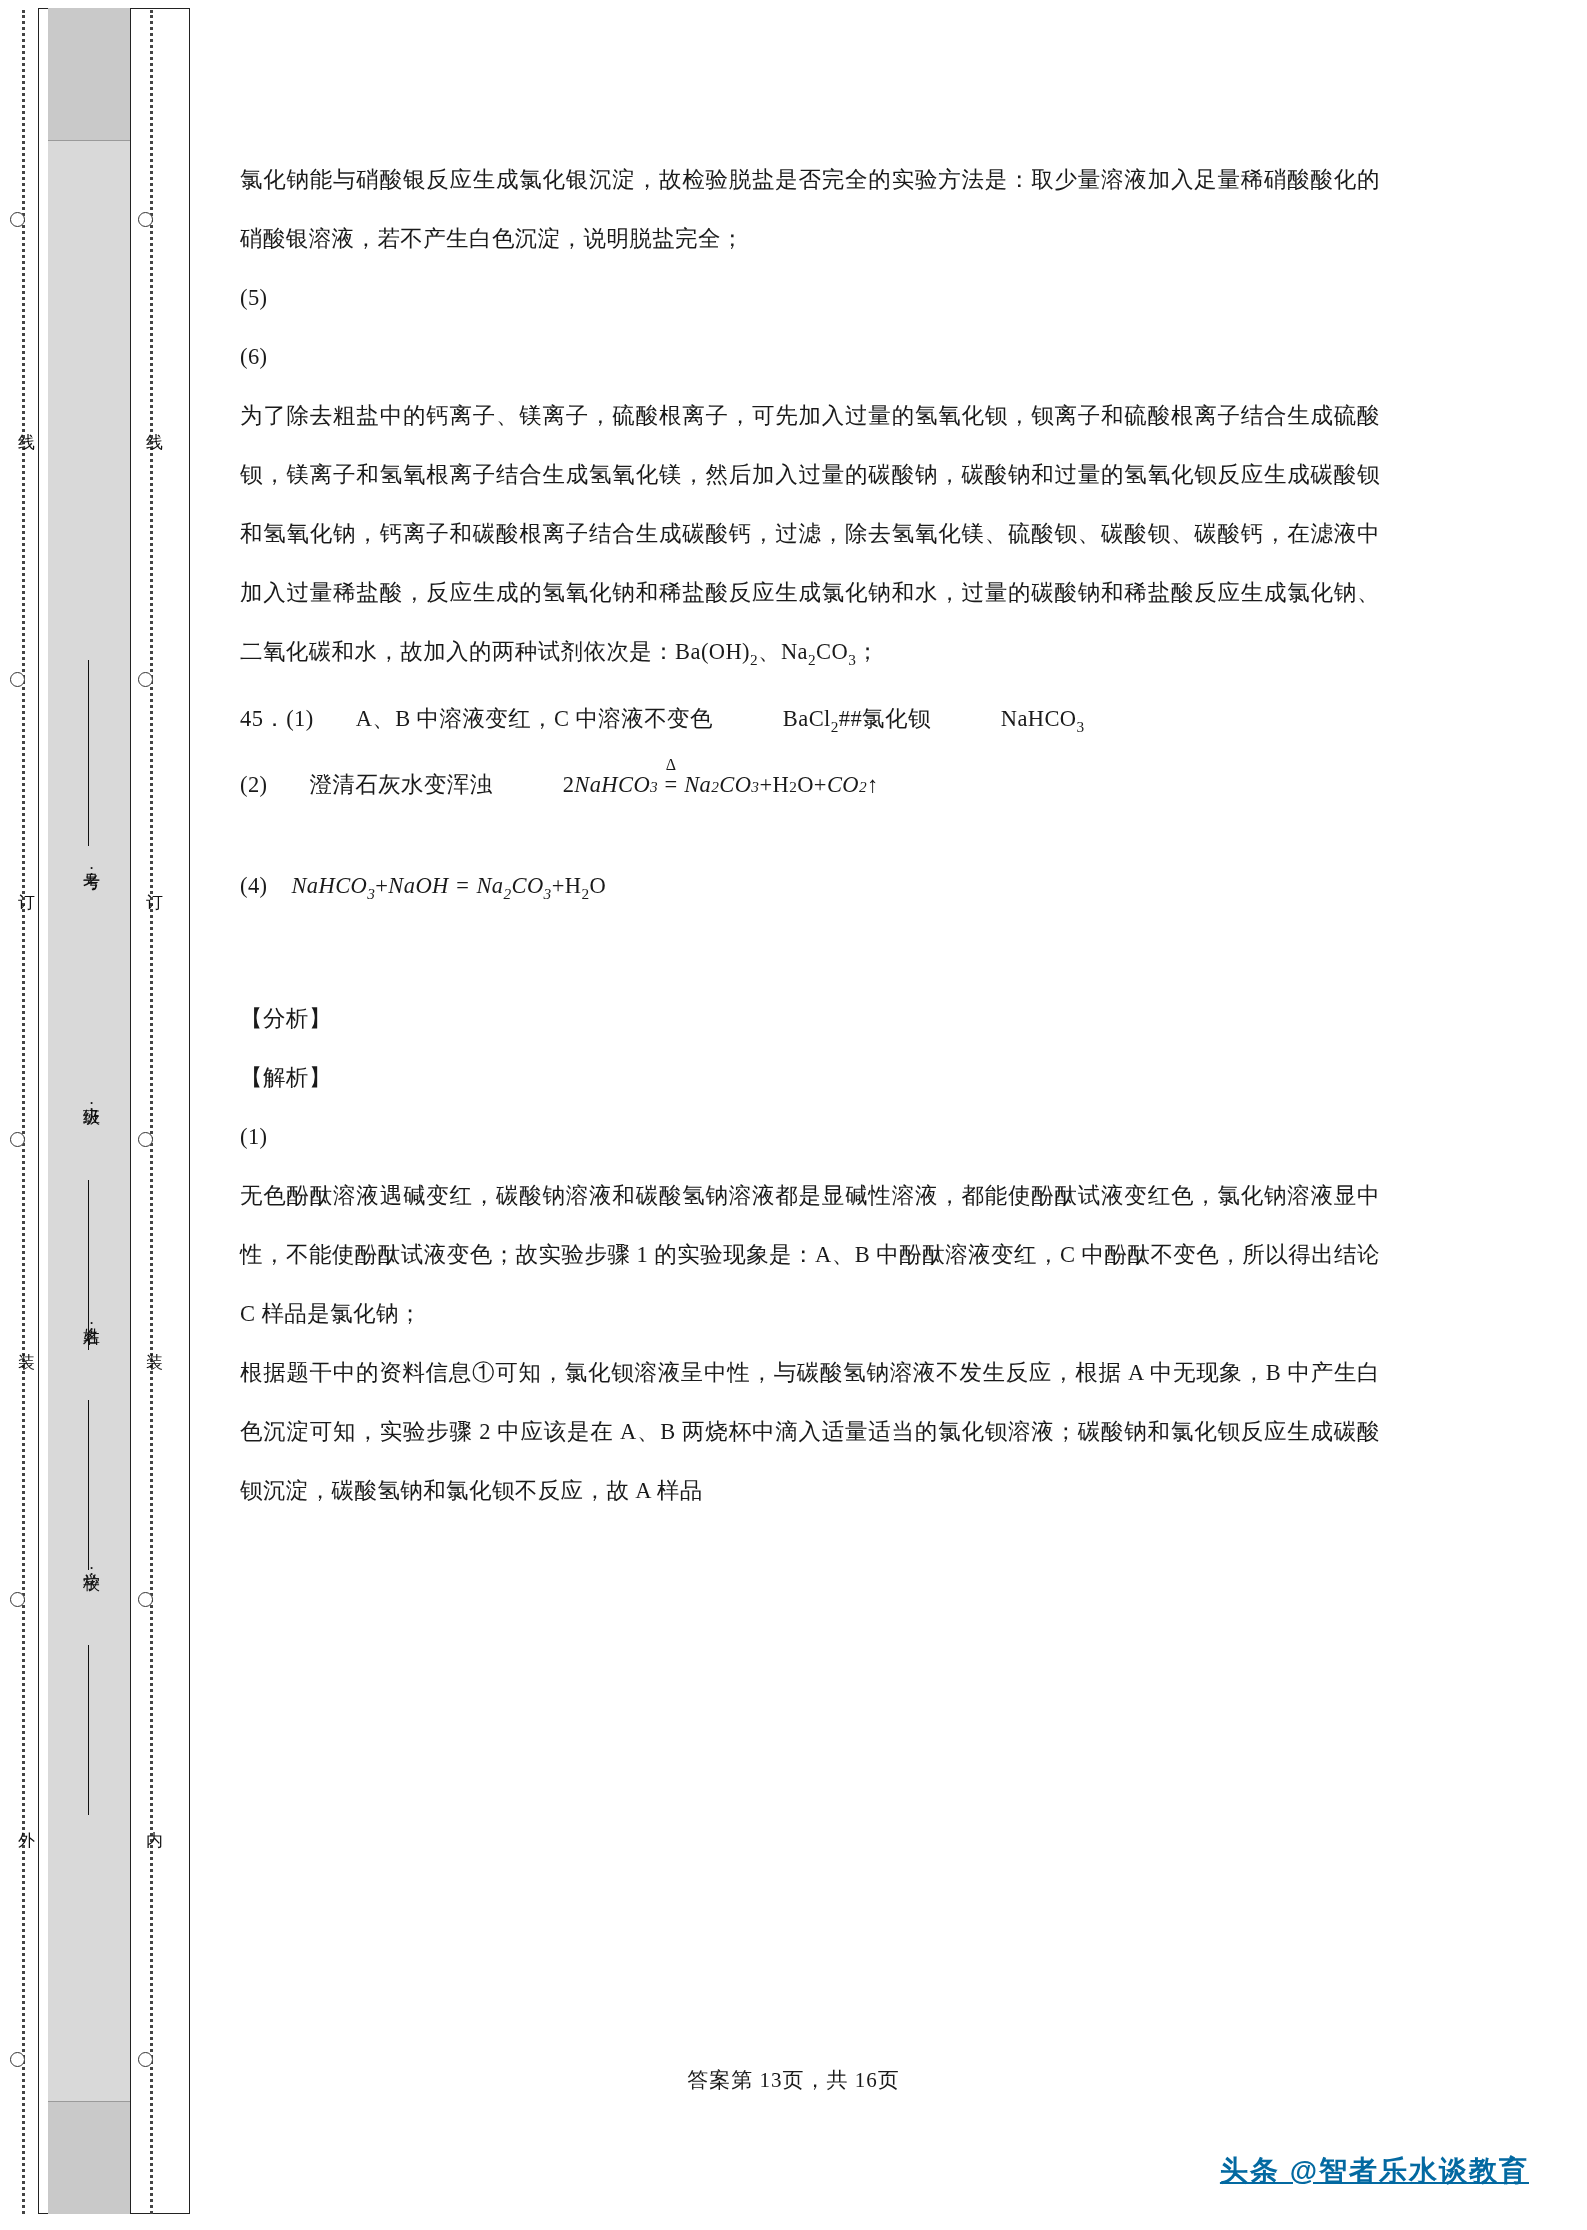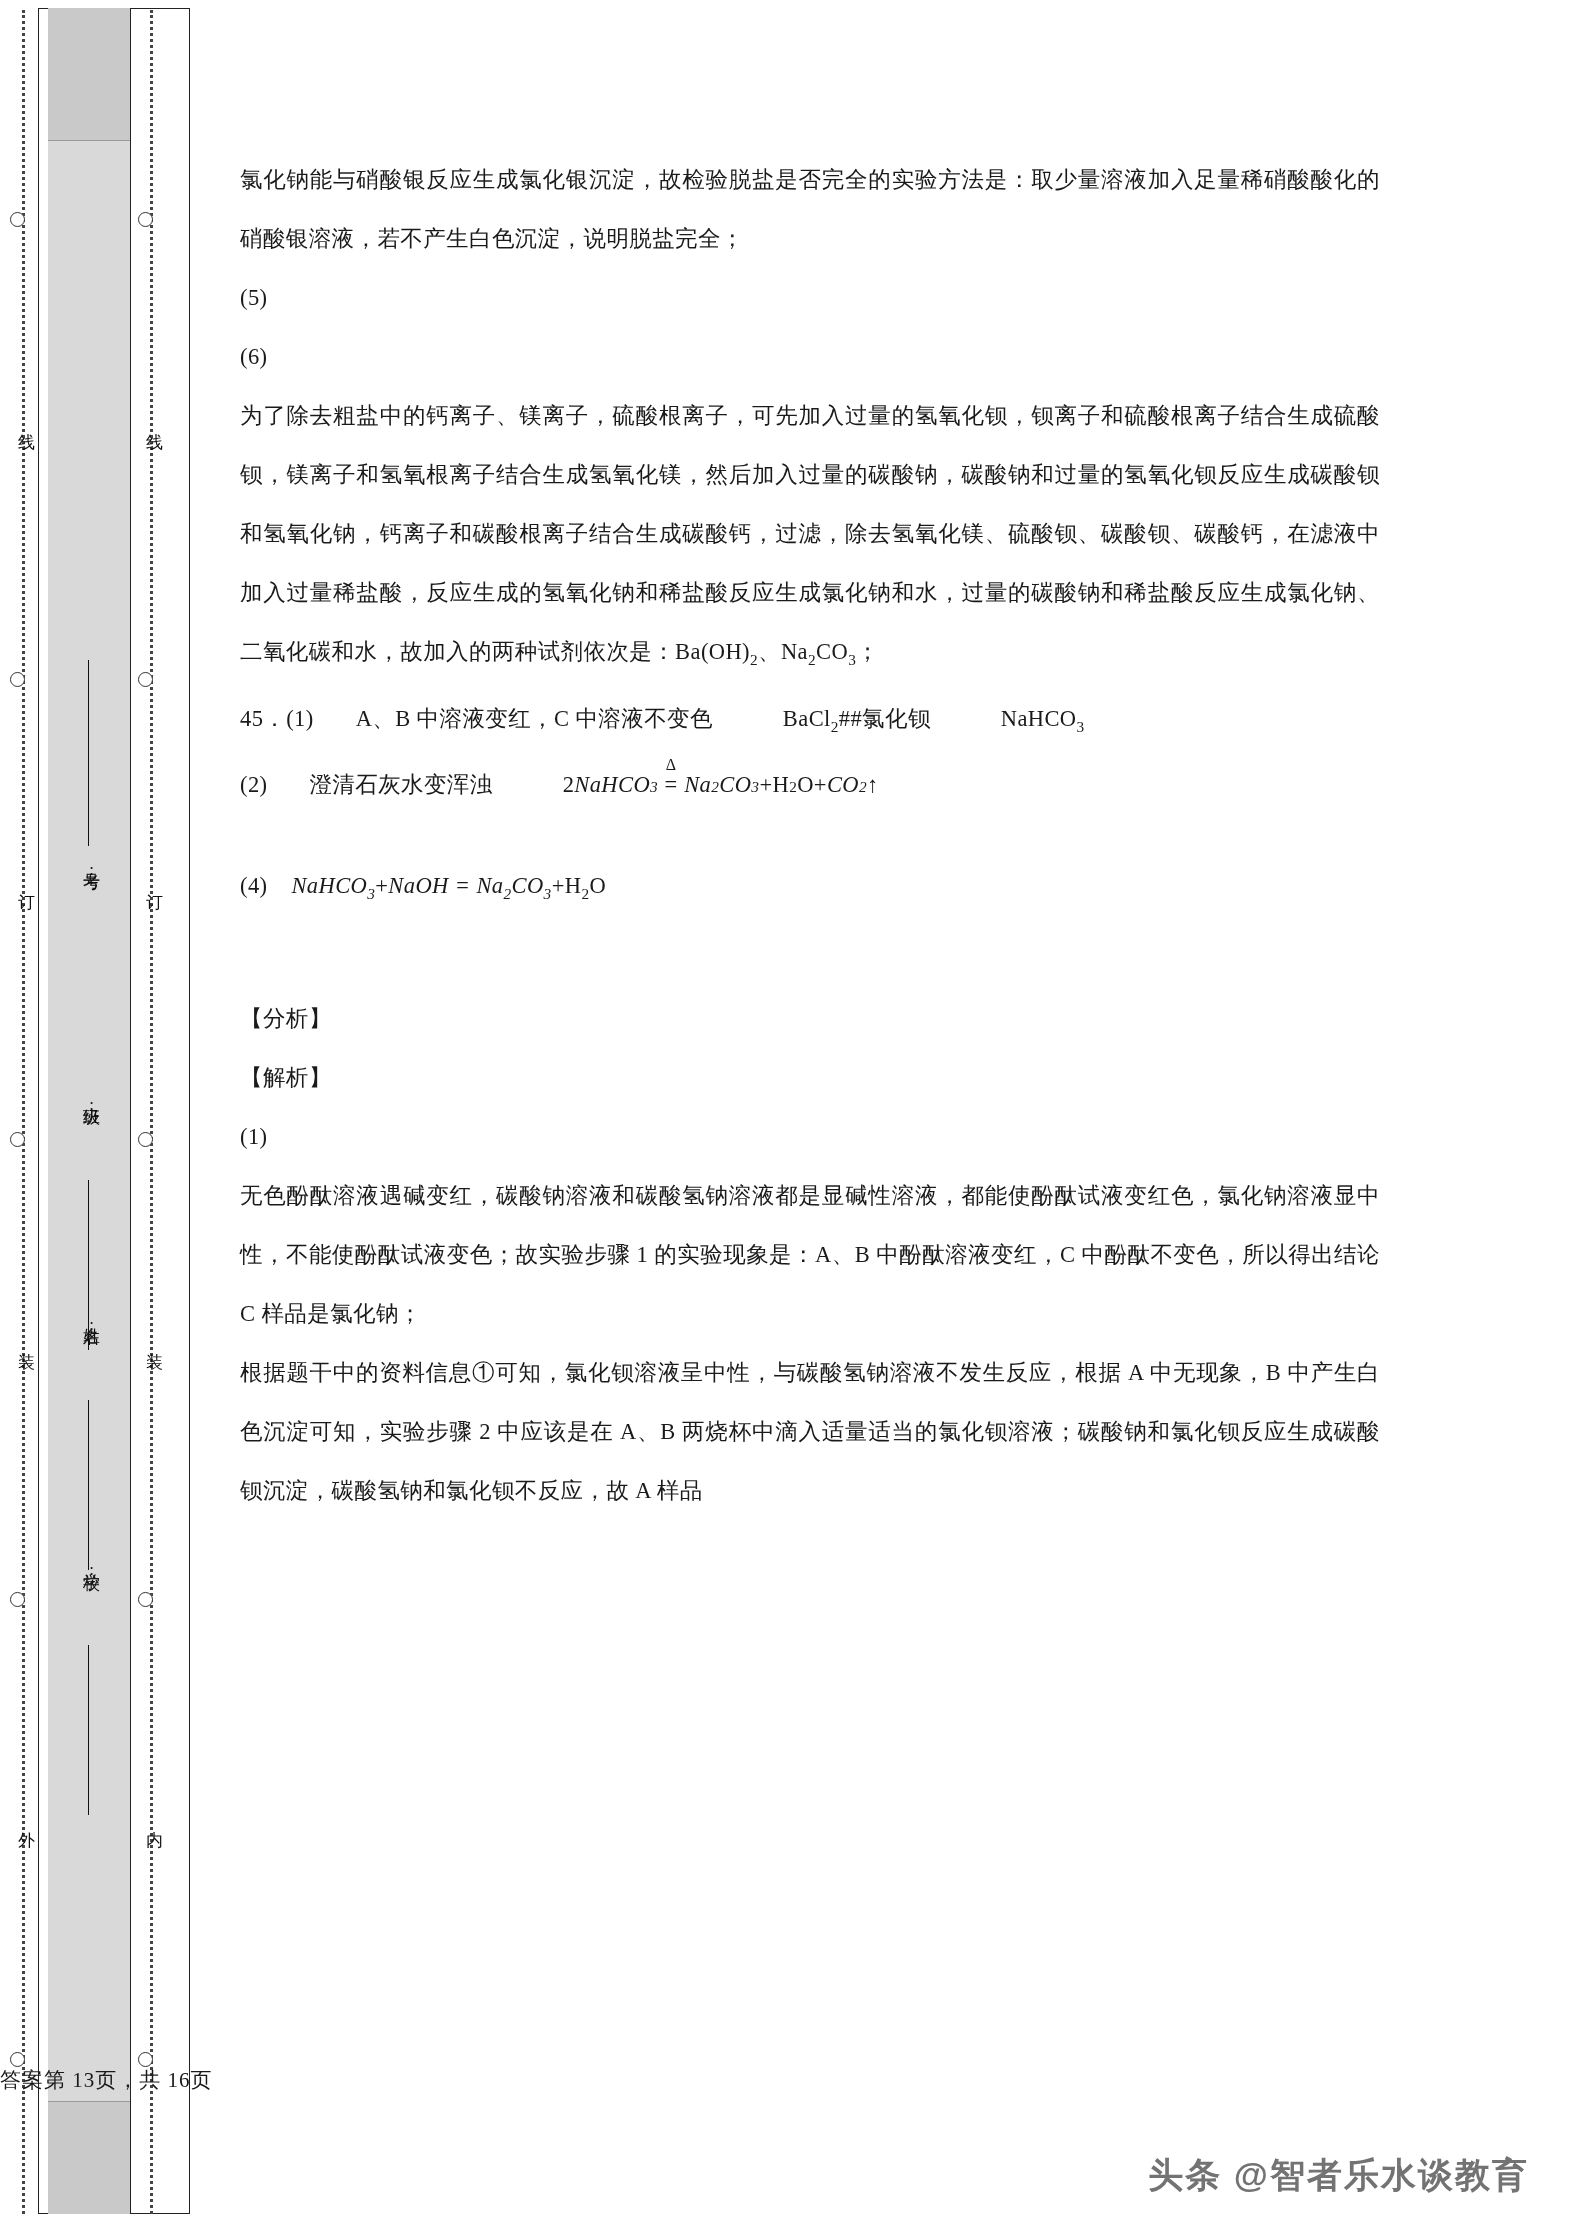--- a/index.html
+++ b/index.html
@@ -150,34 +150,35 @@
     transform: translateX(-50%);
     font-size: 16px;
   }
 
   
   .footer {
     position: absolute;
     left: 0;
     top: 2066px;
     width: 1587px;
-    text-align: left;
+    text-align: center;
     font-size: 21px;
     letter-spacing: 1px;
     color: #1a1a1a;
   }
   .watermark {
     position: absolute;
     right: 58px;
     top: 2152px;
-    font-size: 35px;
+    font-size: 28px;
     font-weight: bold;
-    color: #737373;
+    color: #0369a1;
     letter-spacing: 2px;
     font-family: "Liberation Sans", sans-serif;
+    text-decoration: underline;
   }
 </style>
 </head>
 <body>
 
 <div class="page">
 
   <div class="sheet-border-left"></div>
   <div class="sheet-border-left2"></div>
   <div class="sheet-border-left3"></div>

